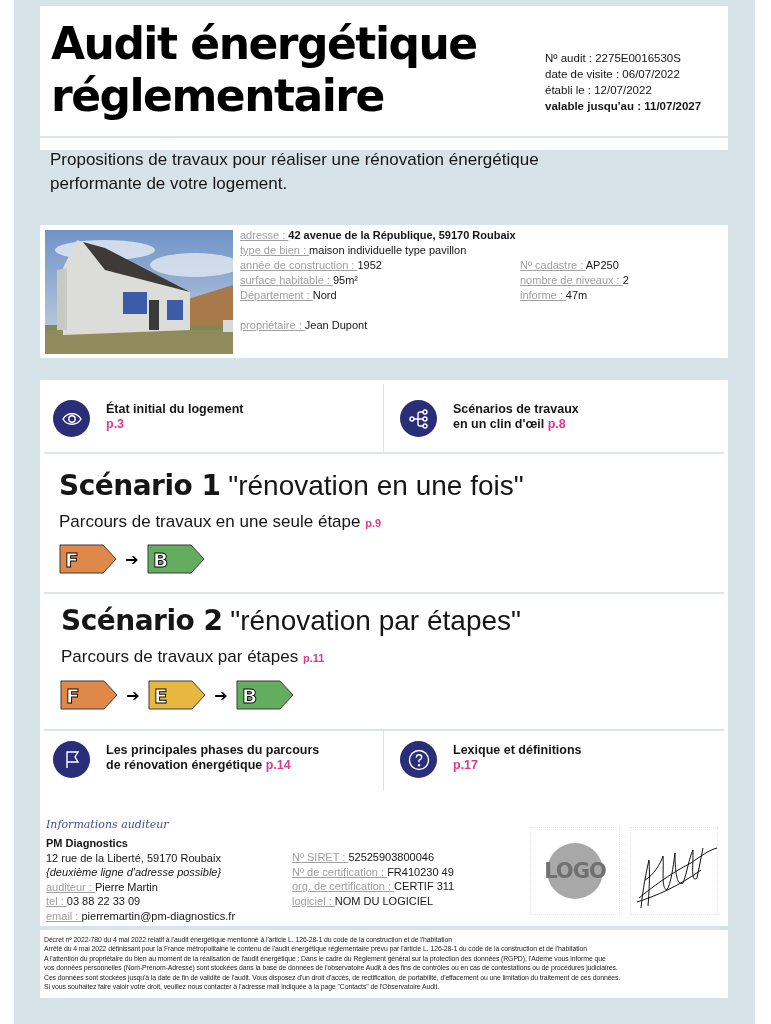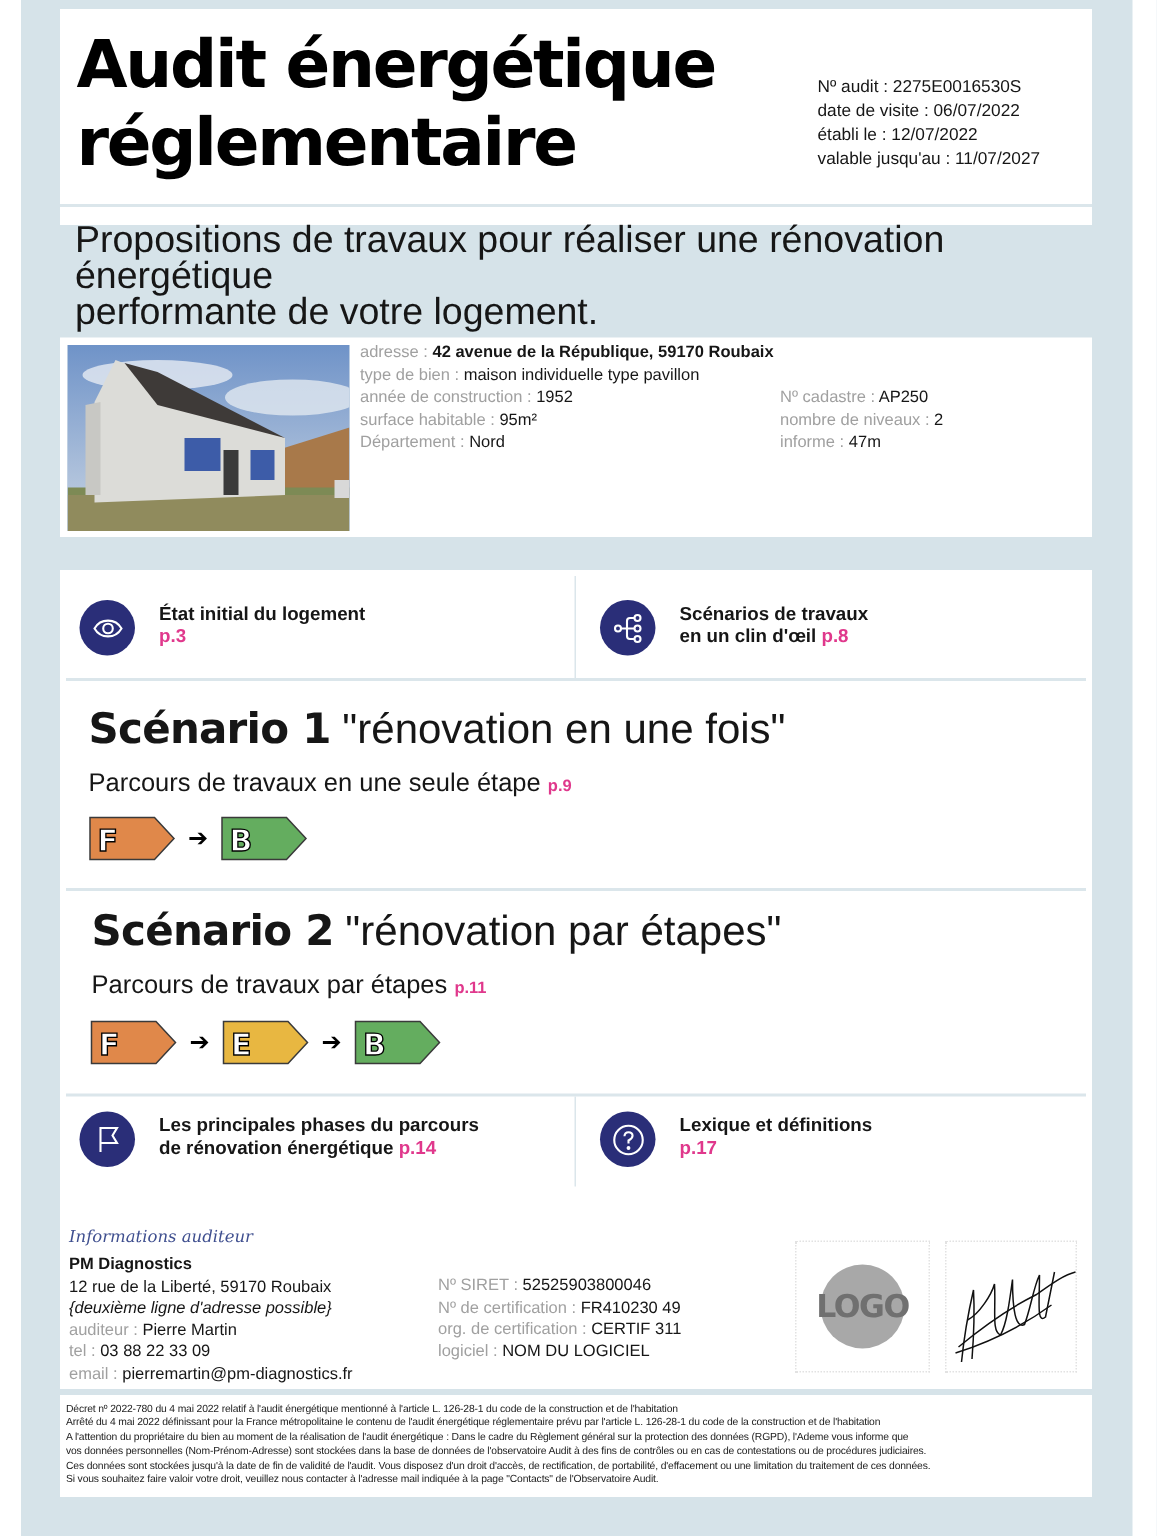--- a/index.html
+++ b/index.html
@@ -5,31 +5,31 @@
   * { box-sizing: border-box; margin: 0; padding: 0; }
   html, body { width: 771px; height: 1024px; background: #ffffff; overflow: hidden; }
   body { font-family: "Liberation Sans", "DejaVu Sans", sans-serif; color: #161616; position: relative; }
   .frame { position: absolute; left: 14px; top: 0; width: 741px; height: 1024px; background: #d6e3e9; }
   .panel { position: absolute; left: 40px; width: 688px; background: #ffffff; }
 
   
   #header { top: 6px; height: 144px; }
   .title { position: absolute; left: 11px; top: 12px; font-family: "DejaVu Sans", sans-serif; font-weight: bold; font-size: 44px; line-height: 52px; letter-spacing: -1.5px; color: #000; }
   .meta { position: absolute; left: 505px; top: 44px; font-size: 11.5px; line-height: 16px; color: #161616; }
-  .meta .b { font-weight: normal; }
+  .meta .b { font-weight: bold; }
   .hr { position: absolute; left: 0; right: 0; height: 2px; background: #dbe6eb; }
-  .subtitle { position: absolute; left: 10px; top: 142px; font-size: 25px; line-height: 24px; color: #161616; }
+  .subtitle { position: absolute; left: 10px; top: 142px; font-size: 17px; line-height: 24px; color: #161616; }
 
   
   #property { top: 225px; height: 133px; }
   .photo { position: absolute; left: 5px; top: 5px; width: 188px; height: 124px; overflow: hidden; background: #8aa7c9; }
   .pinfo { position: absolute; left: 200px; top: 3px; font-size: 11px; line-height: 15px; width: 480px; }
   .pinfo .row { display: flex; }
   .pinfo .col1 { width: 280px; }
-  .lbl { color: #a0a0a0; }
+  .lbl { color: #a0a0a0; text-decoration: underline; }
   .val { color: #161616; }
   .val.b { font-weight: bold; }
 
   
   #nav { top: 380px; height: 528px; }
   .cell { position: absolute; display: flex; align-items: flex-start; }
   .icon-circle { width: 37px; height: 37px; border-radius: 50%; background: #2a2e78; display: flex; align-items: center; justify-content: center; flex-shrink: 0; }
   .cell-text { margin-left: 16px; font-weight: bold; font-size: 12.5px; line-height: 15px; color: #161616; padding-top: 2px; }
   .pink { color: #e0388c; font-weight: bold; }
   .vline { position: absolute; width: 1px; background: #dbe6eb; }
@@ -114,20 +114,21 @@
     </div>
     <div class="row">
       <div class="col1"><span class="lbl">surface habitable : </span><span class="val">95m²</span></div>
       <div><span class="lbl">nombre de niveaux : </span><span class="val">2</span></div>
     </div>
     <div class="row">
       <div class="col1"><span class="lbl">Département : </span><span class="val">Nord</span></div>
       <div><span class="lbl">informe : </span><span class="val">47m</span></div>
     </div>
     <div style="height:15px;"></div>
+    <div><span class="lbl">propriétaire : </span><span class="val">Jean Dupont</span></div>
   </div>
 </div>
 
 <div class="panel" id="nav">
 
   <div class="cell" style="left:13px; top:20px;">
     <div class="icon-circle">
       <svg width="22" height="22" viewBox="0 0 22 22">
           <path d="M2 11 C6 4 16 4 20 11 C16 18 6 18 2 11 Z" fill="none" stroke="#fff" stroke-width="1.4"></path>
           <circle cx="11" cy="11" r="3.2" fill="none" stroke="#fff" stroke-width="1.4"></circle>

